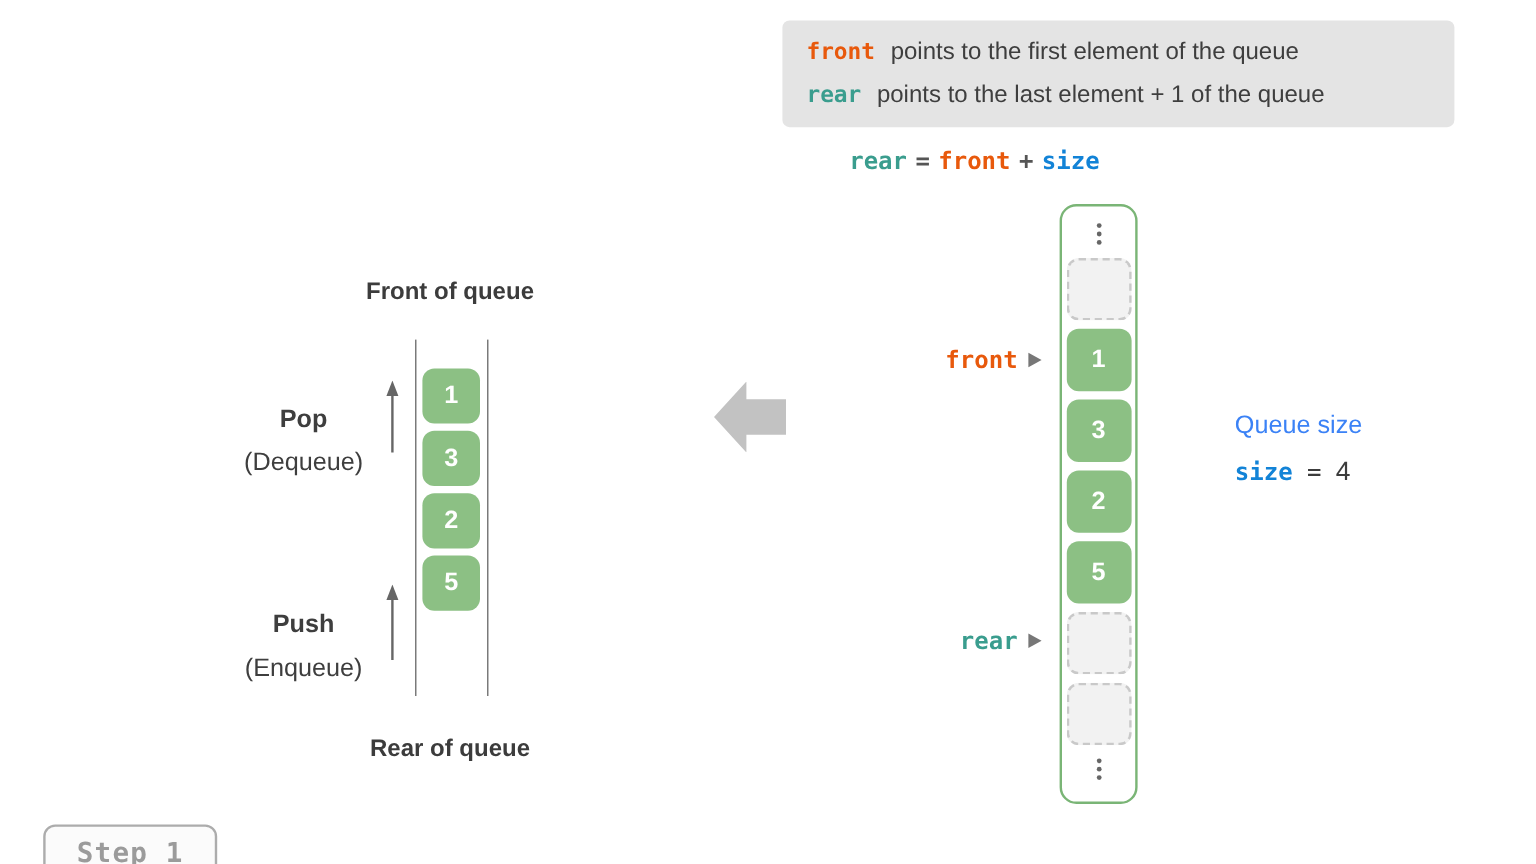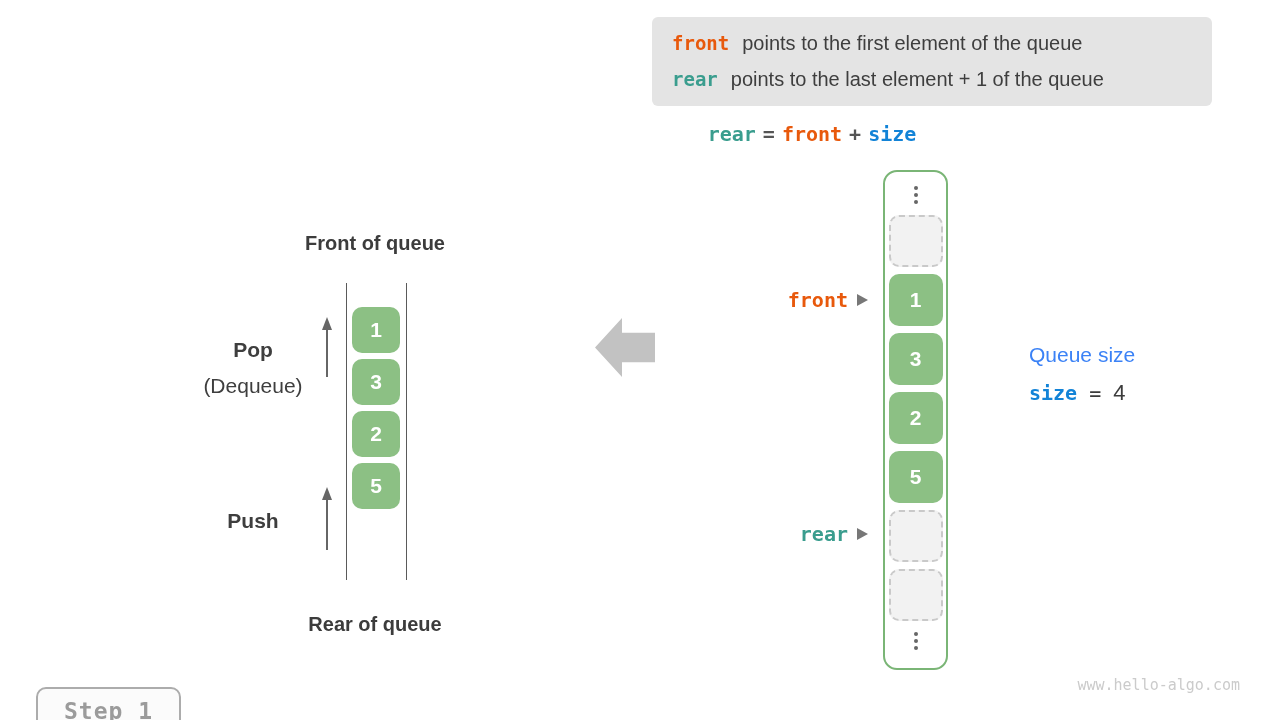--- a/index.html
+++ b/index.html
@@ -125,20 +125,21 @@
     <div class="main">Pop</div>
     <div>(Dequeue)</div>
   </div>
   <svg class="abs up-arrow pop-arrow" width="14" height="62" viewBox="0 0 14 62">
     <line x1="7" y1="60" x2="7" y2="11" stroke="#666" stroke-width="2"></line>
     <polygon points="7,0 2,13 12,13" fill="#666"></polygon>
   </svg>
 
   <div class="abs op-label push-label">
     <div class="main">Push</div>
+    <div>(Enqueue)</div>
   </div>
   <svg class="abs up-arrow push-arrow" width="14" height="65" viewBox="0 0 14 65">
     <line x1="7" y1="63" x2="7" y2="11" stroke="#666" stroke-width="2"></line>
     <polygon points="7,0 2,13 12,13" fill="#666"></polygon>
   </svg>
 
   <div class="abs h-label rear-of-queue">Rear of queue</div>
 
   <div class="abs block-arrow"></div>
 
@@ -174,15 +175,14 @@
   <div class="abs qsize">
     <div class="title">Queue size</div>
     <div class="line2">
       <span class="code blue">size</span>
       <span class="eq">=</span>
       <span class="val">4</span>
     </div>
   </div>
 
   <div class="abs step-badge">Step 1</div>
-  <div class="abs watermark">www.hello-algo.com</div>
 
 </div>
 
 </body></html>

